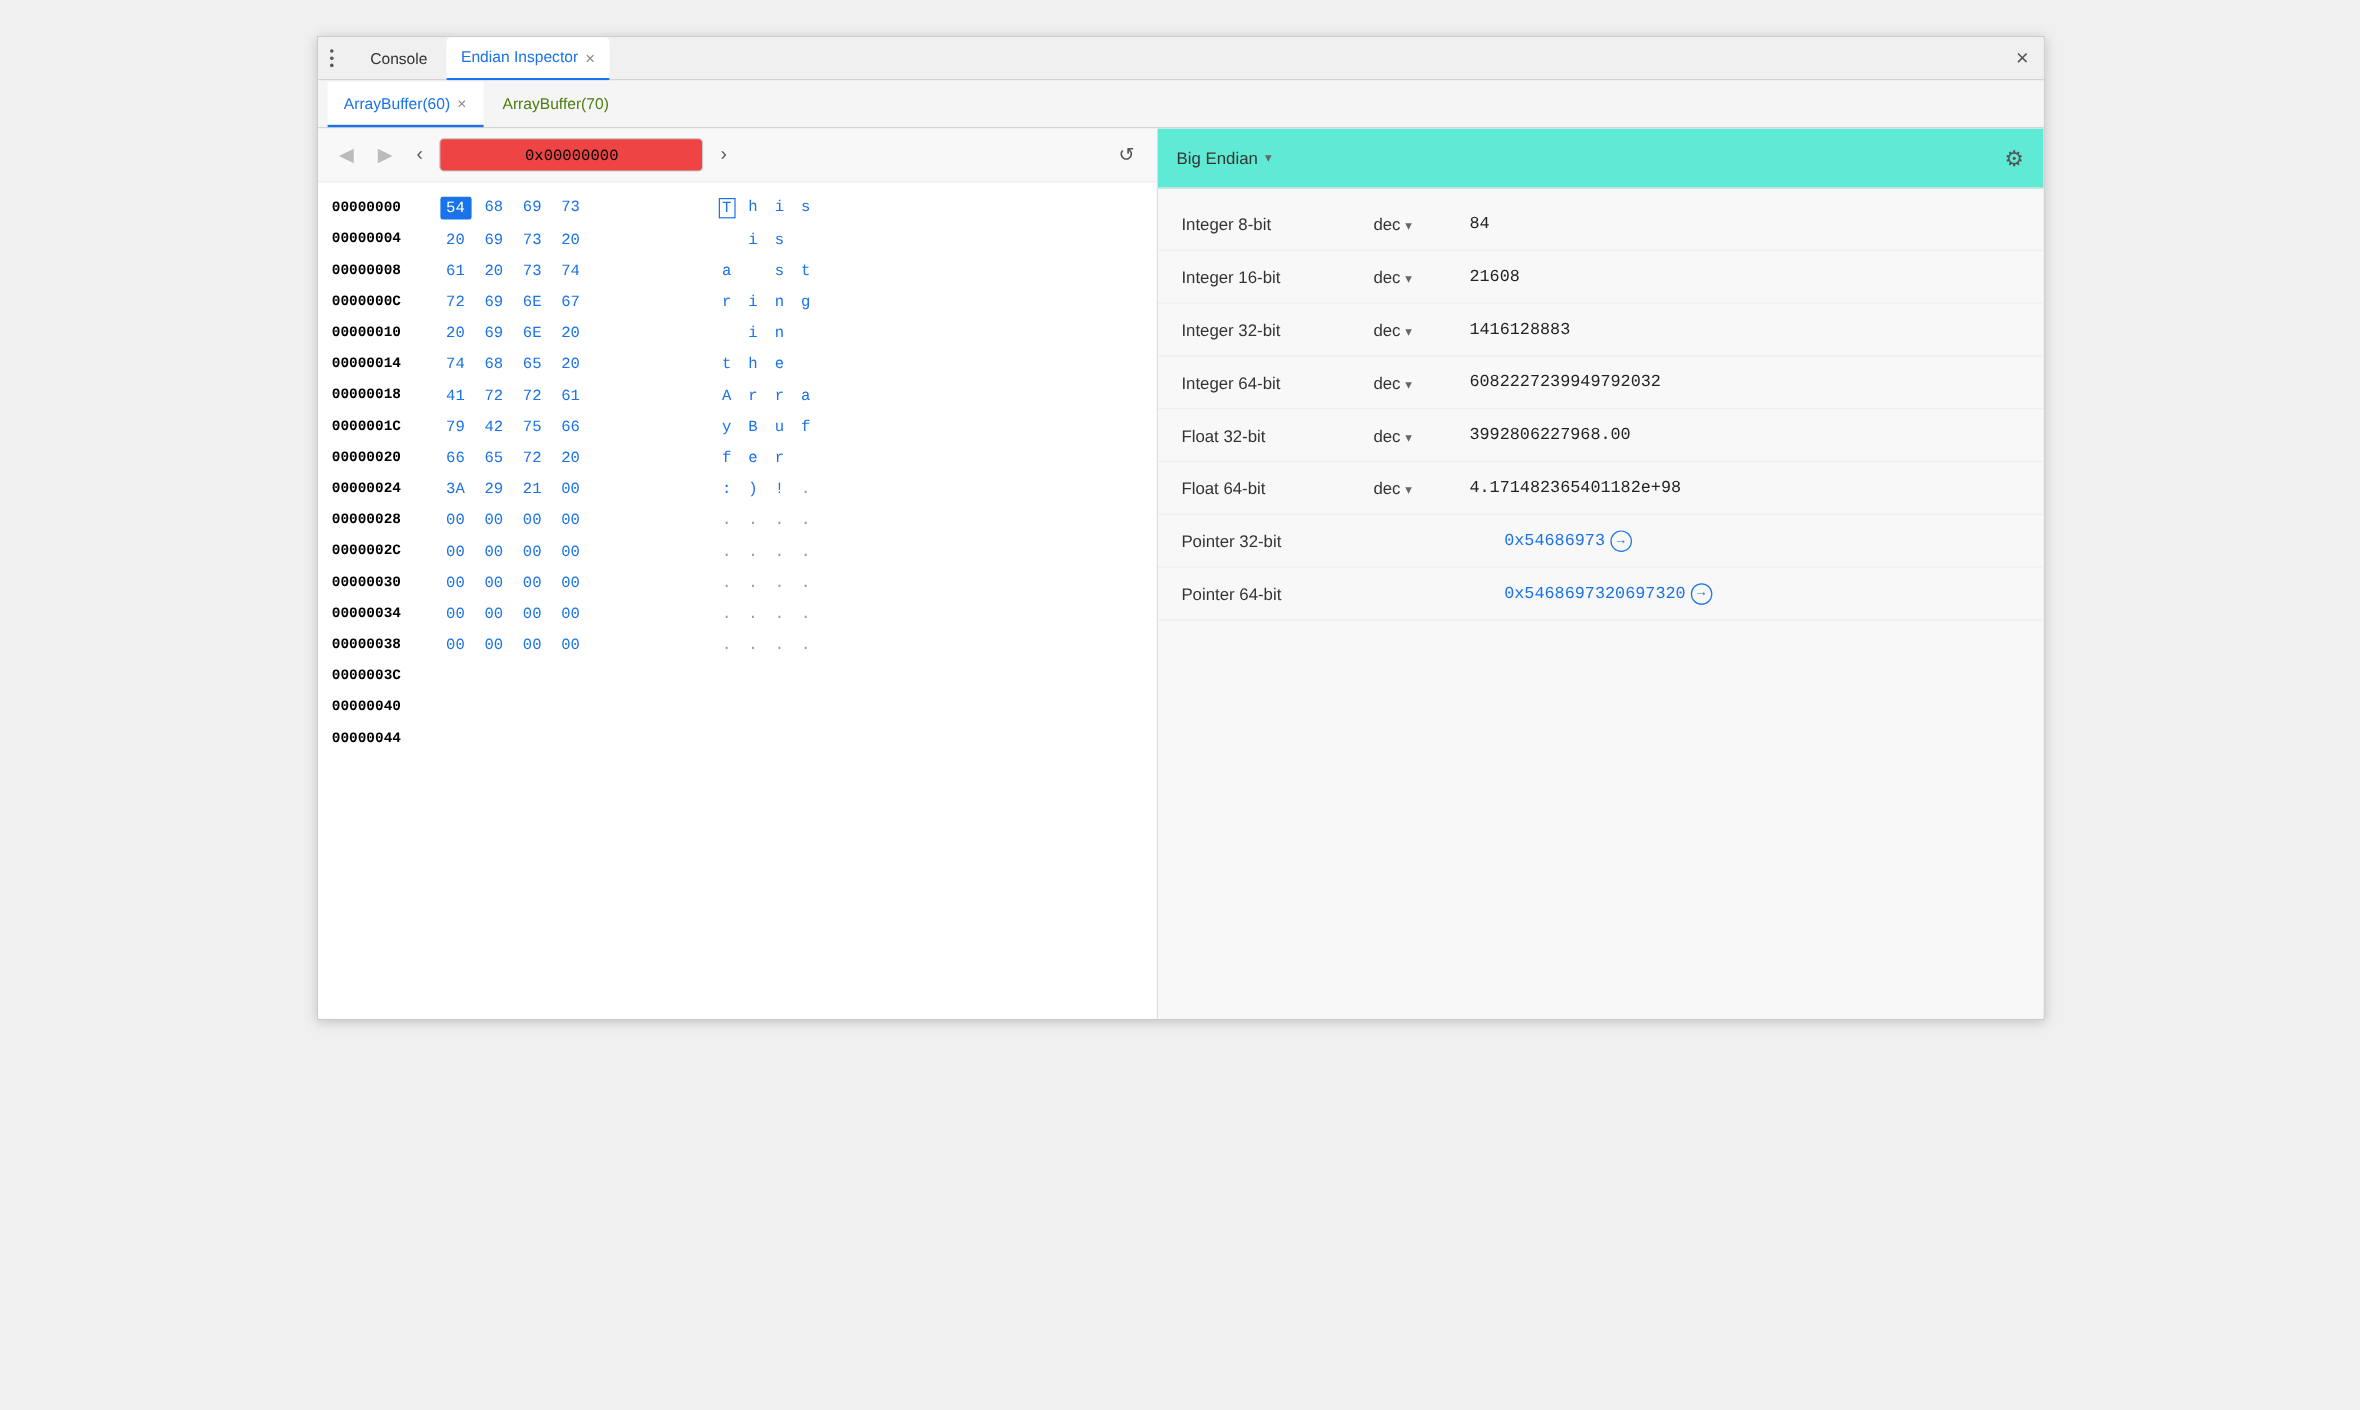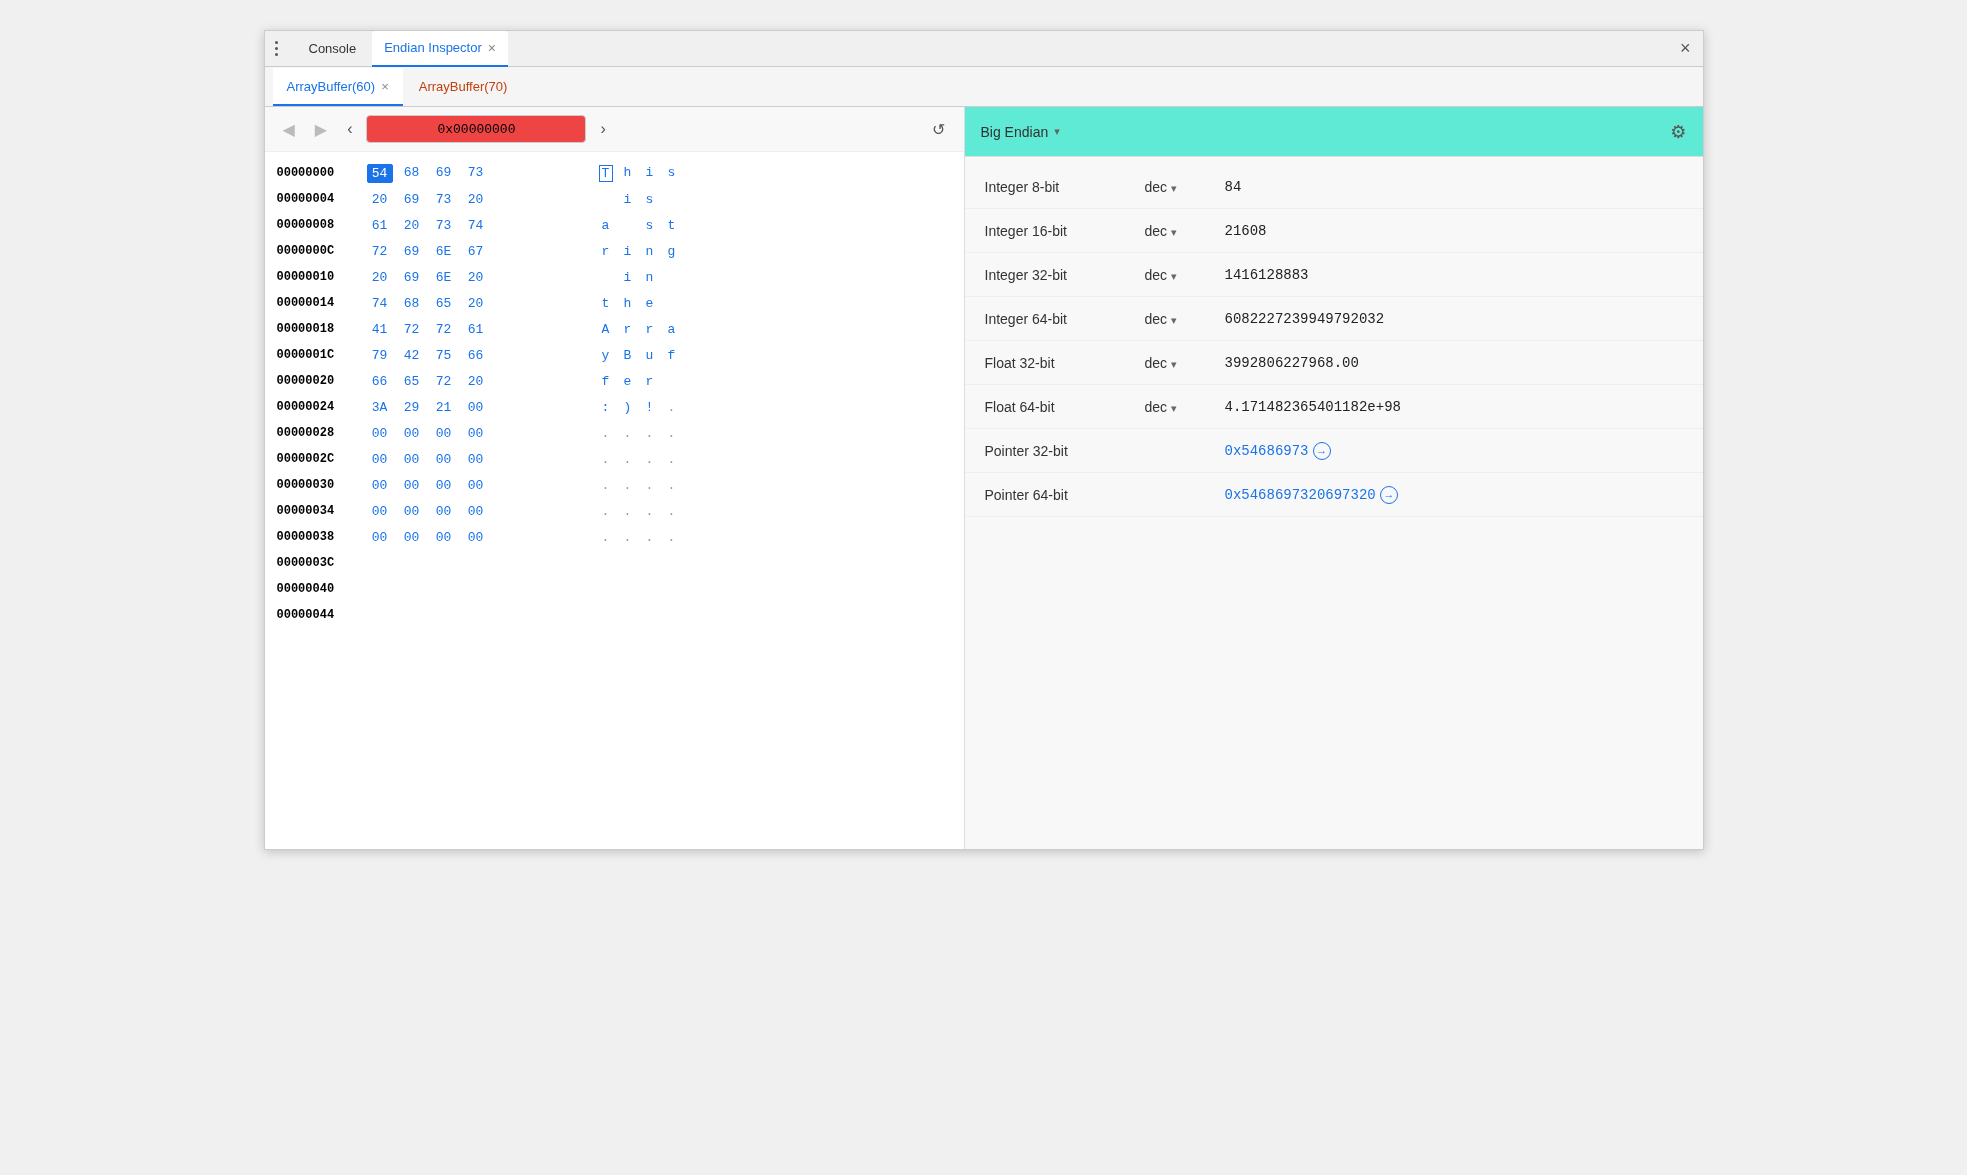--- a/index.html
+++ b/index.html
@@ -93,21 +93,21 @@
       padding: 0 8px;
       gap: 2px;
     }
     .buffer-tab {
       display: flex;
       align-items: center;
       padding: 0 14px;
       height: 38px;
       cursor: pointer;
       font-size: 13px;
-      color: #c2410c;
+      color: #4d7c0f;
       gap: 6px;
       border-bottom: 2px solid transparent;
     }
     .buffer-tab.active {
       color: #1a73e8;
       border-bottom: 2px solid #1a73e8;
       background: #fff;
     }
     .buffer-tab .close-btn {
       font-size: 13px;
@@ -316,20 +316,21 @@
     }
 
     .pointer-link {
       display: inline-flex;
       align-items: center;
       gap: 4px;
       color: #1a73e8;
       text-decoration: none;
       font-family: 'Courier New', monospace;
       font-size: 14px;
+      margin-left: 29px;
     }
     .arrow-circle {
       width: 18px;
       height: 18px;
       border: 1.5px solid #1a73e8;
       border-radius: 50%;
       display: inline-flex;
       align-items: center;
       justify-content: center;
       font-size: 11px;

